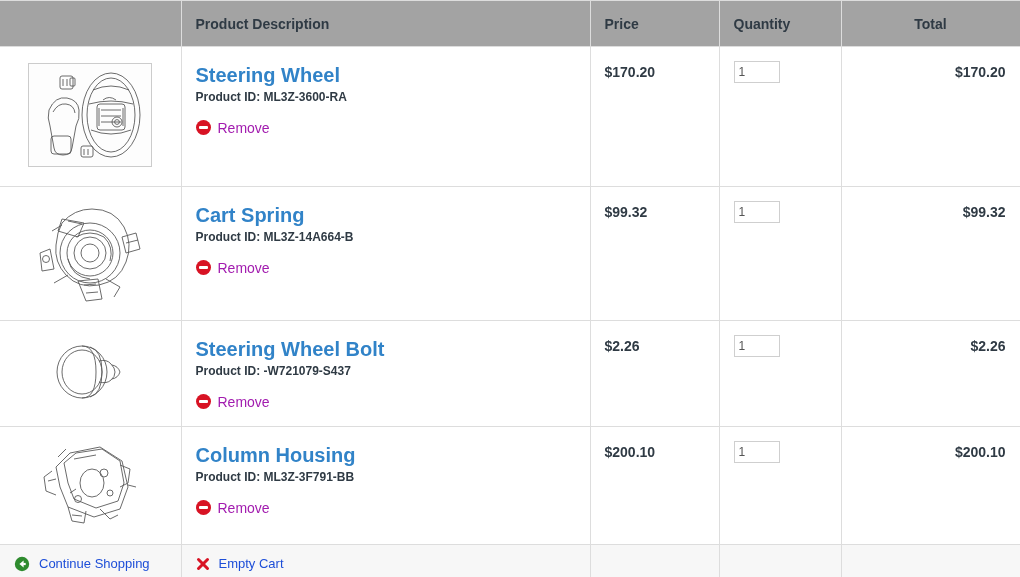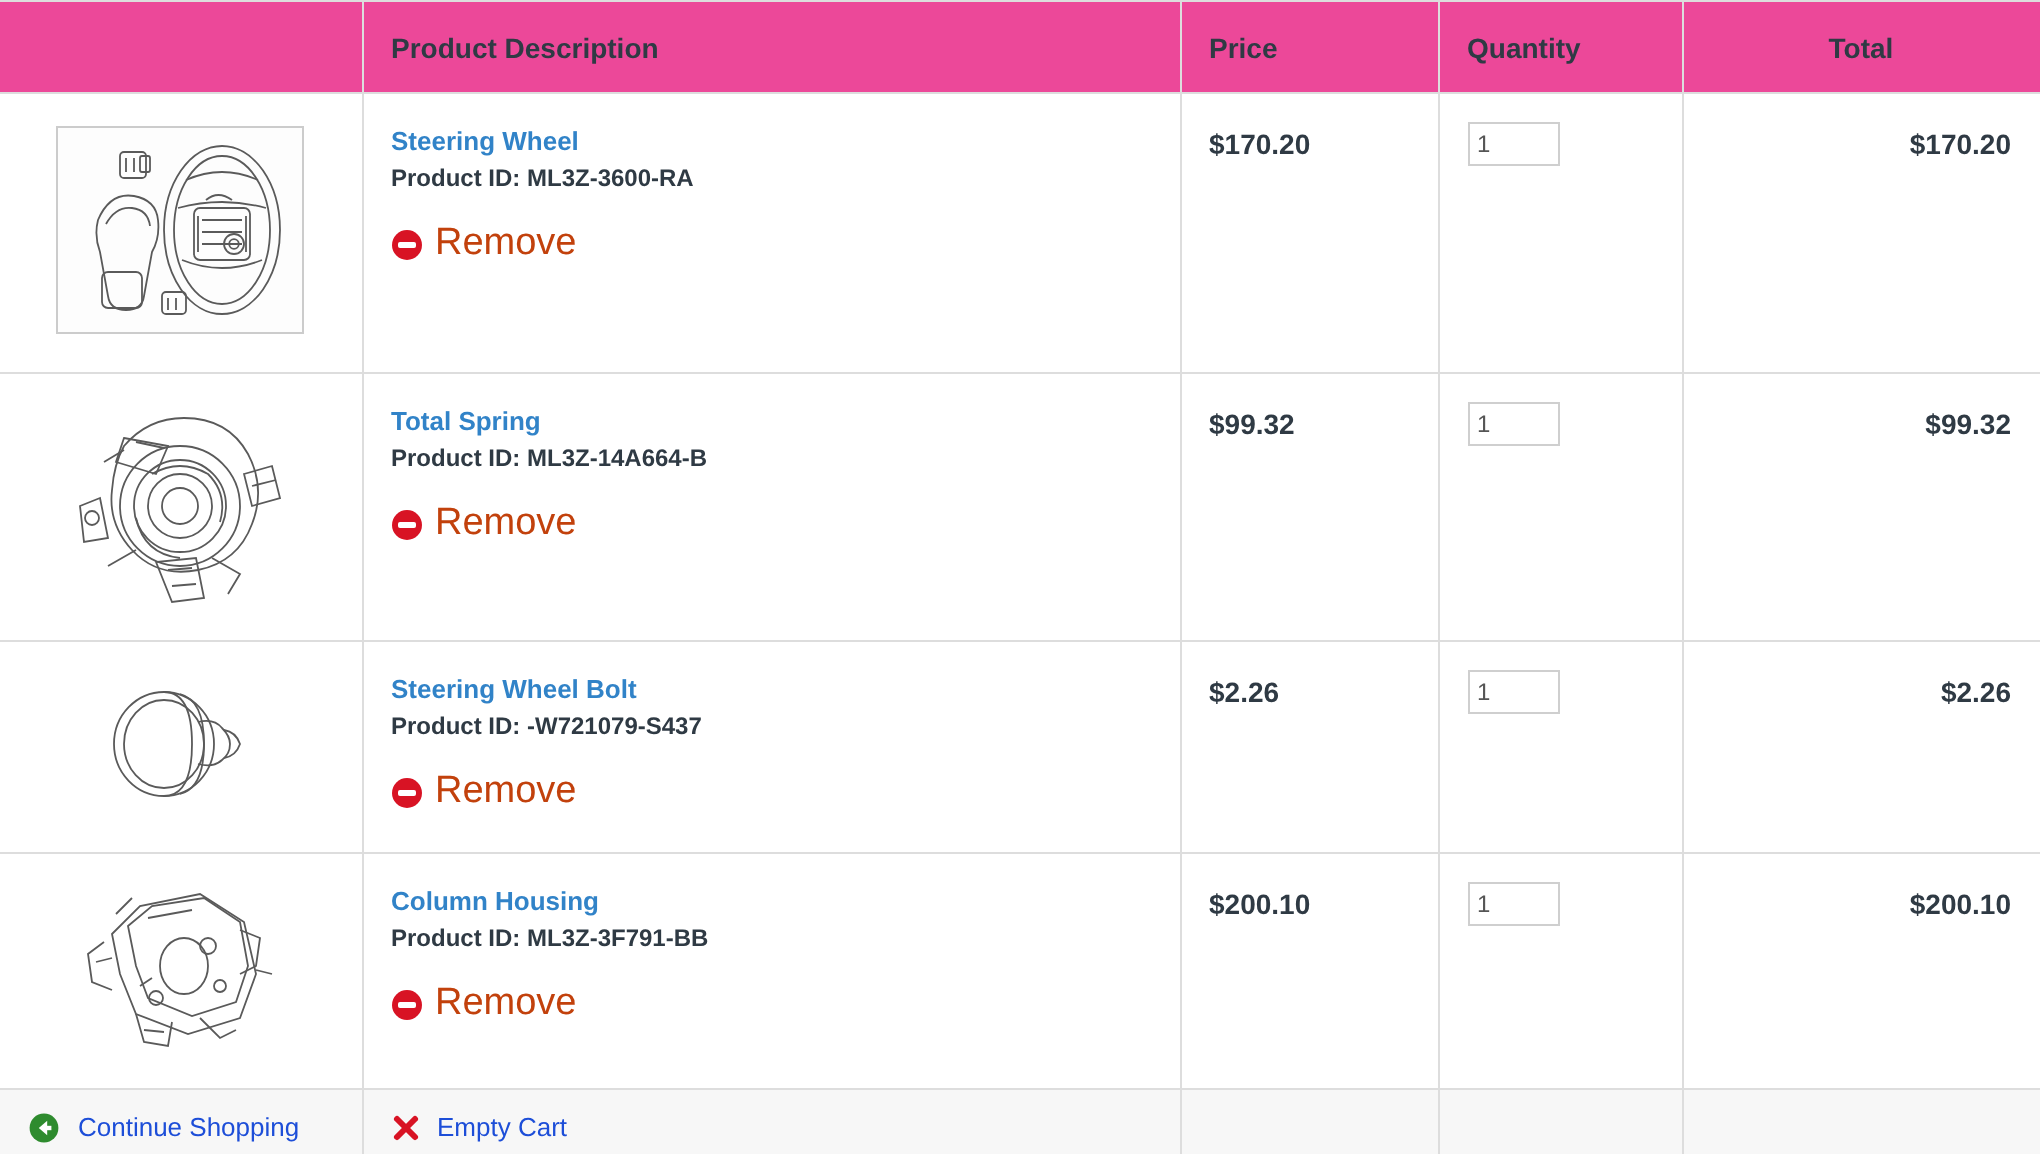--- a/index.html
+++ b/index.html
@@ -23,21 +23,21 @@
   }
 
   .cart-table col.col-image    { width: 181px; }
   .cart-table col.col-desc     { width: 409px; }
   .cart-table col.col-price    { width: 129px; }
   .cart-table col.col-qty      { width: 122px; }
   .cart-table col.col-total    { width: 179px; }
 
   
   thead th {
-    background: #ec4899;
+    background: #a3a3a3;
     border-top: 1px solid #dddddd;
     border-bottom: 1px solid #dddddd;
     border-right: 1px solid #dddddd;
     height: 46px;
     padding: 0 14px;
     font-size: 14px;
     font-weight: bold;
     color: #2f3a44;
     vertical-align: middle;
     box-sizing: border-box;
@@ -88,43 +88,43 @@
     line-height: 0;
   }
   .product-thumb svg { display: block; }
   .thumb-framed {
     border: 1px solid #cccccc;
     background: #fdfdfd;
   }
 
   .product-name {
     display: block;
-    font-size: 13px;
+    font-size: 20px;
     font-weight: bold;
     color: #3183c8;
     text-decoration: none;
     line-height: 1.2;
     margin-bottom: 3px;
   }
   .product-id {
     display: block;
     font-size: 12px;
     font-weight: bold;
     color: #2f3a44;
     line-height: 1.3;
   }
 
   .remove-link {
     display: inline-flex;
     align-items: center;
     gap: 7px;
     margin-top: 14px;
     text-decoration: none;
-    color: #c2410c;
-    font-size: 19px;
+    color: #a21caf;
+    font-size: 14px;
     text-align: right;
   }
   .icon-remove {
     width: 15px;
     height: 15px;
     border-radius: 50%;
     background: #d81324;
     position: relative;
     display: inline-block;
     flex: 0 0 auto;
@@ -271,21 +271,21 @@
               <path d="M94 46 l12 -3"></path>
               <path d="M46 84 l8 20 l16 -2 l-4 -20 z"></path>
               <path d="M52 88 l12 -1 M54 96 l12 -1"></path>
               <path d="M74 82 l14 8 l-6 10"></path>
               <path d="M20 34 l10 -6 M22 86 l14 -8"></path>
             </g>
           </svg>
         </span>
       </td>
       <td class="cell-desc">
-        <a href="#" class="product-name">Total Spring</a>
+        <a href="#" class="product-name">Cart Spring</a>
         <span class="product-id">Product ID: ML3Z-14A664-B</span>
         <a href="#" class="remove-link">
           <span class="icon-remove"></span>
           <span>Remove</span>
         </a>
       </td>
       <td class="cell-price">$99.32</td>
       <td class="cell-qty">
         <input class="qty-input" type="text" value="1" style="">
       </td>

